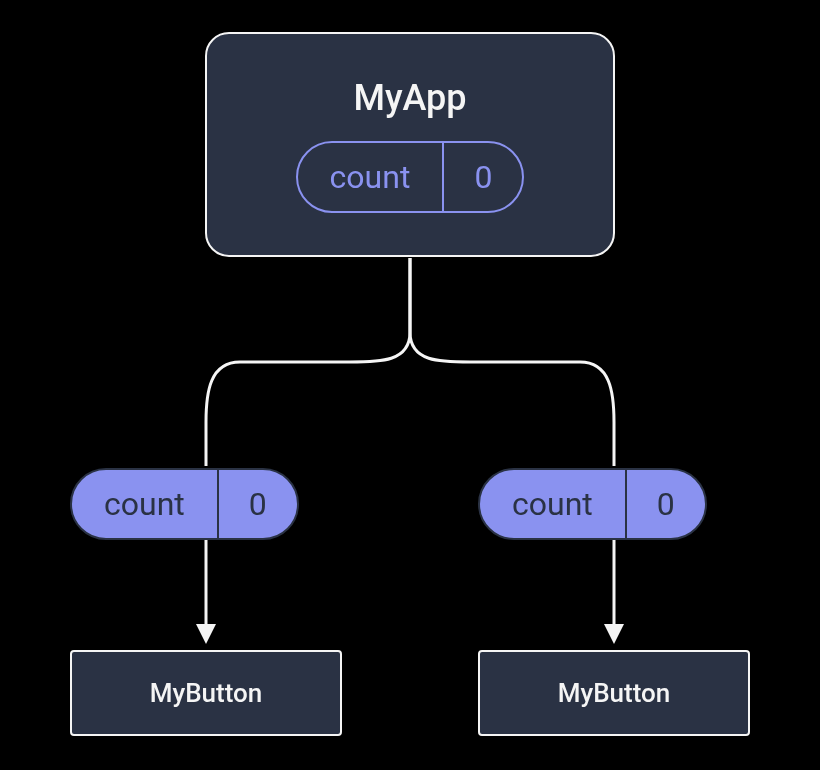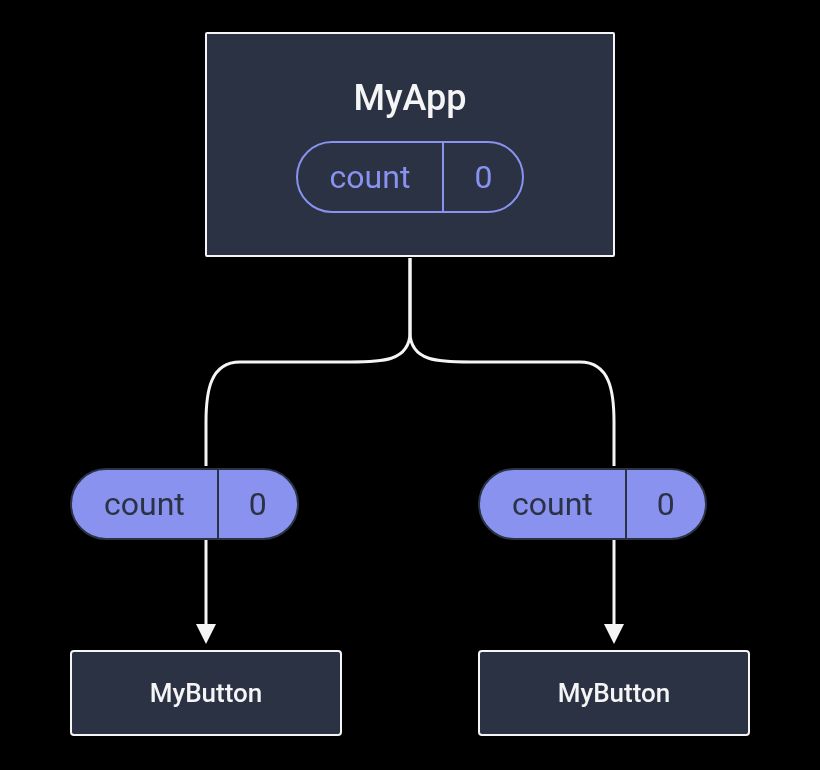--- a/index.html
+++ b/index.html
@@ -16,21 +16,21 @@
       overflow: hidden;
     }
     .parent-box {
       position: absolute;
       left: 205px;
       top: 32px;
       width: 410px;
       height: 225px;
       background: #2a3244;
       border: 2px solid #f5f5f5;
-      border-radius: 2px;
+      border-radius: 24px;
       display: flex;
       flex-direction: column;
       align-items: center;
       justify-content: center;
       gap: 22px;
     }
     .parent-title {
       color: #f5f5f5;
       font-size: 36px;
       font-weight: 500;

